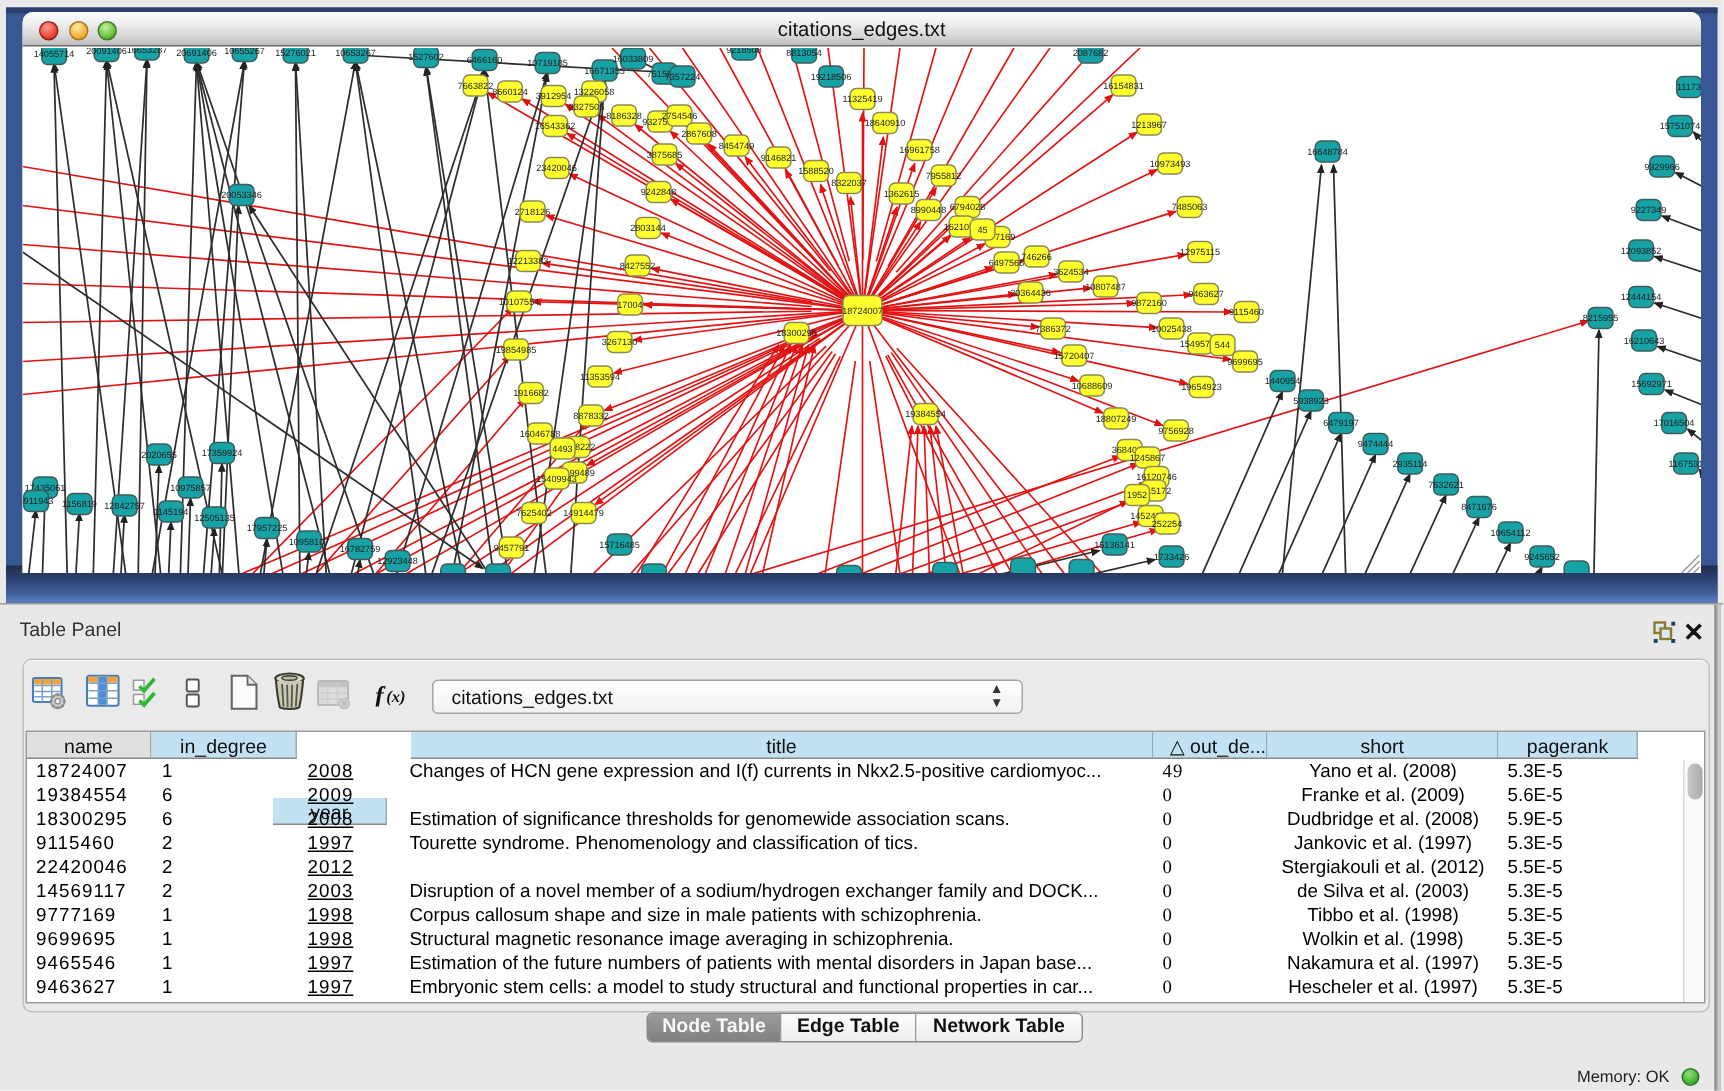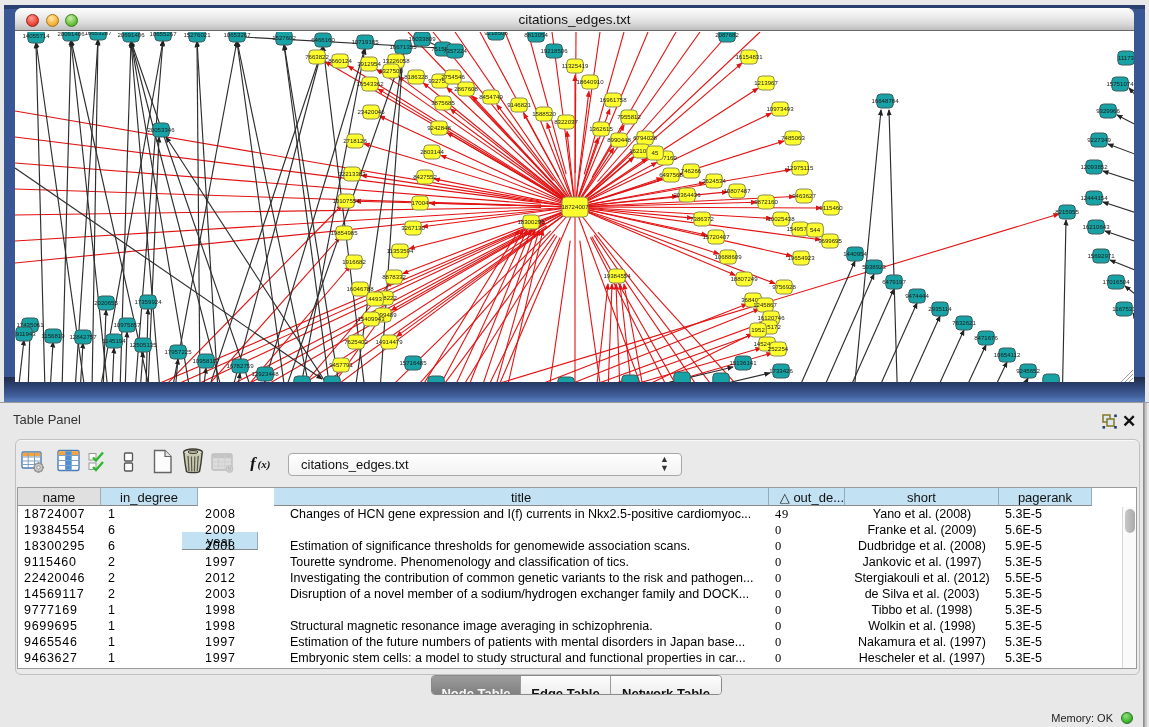--- a/index.html
+++ b/index.html
@@ -29,27 +29,27 @@
 #thead { position:absolute; left:0; top:0; width:1118px; height:18px; font-size:13px; color:#111; }
 .th { position:absolute; top:0; height:18px; text-align:center; padding-top:2px; border-right:1px solid #90aebe; border-bottom:1px solid #888; background:#c2e1f2; }
 #th0 { left:0px; width:83px; background:#e0e0e0; border-right:1px solid #aaa; }
 #th1 { left:83px; width:97px; } #th2 { left:164px; width:76px;margin-top:44px; } #th3 { left:256px; width:495px; }
 #th4 { left:751px; width:76px; text-align:right; padding-left:4px; } #th5 { left:827px; width:154px; } #th6 { left:981px; width:93px; }
 #tbody { position:absolute; left:0; top:19px; width:1104px; }
 .tr { position:relative; height:16px; font-size:12.5px; color:#000; white-space:nowrap; }
 .c { position:absolute; top:0; height:16px; overflow:hidden; }
 .c3, .c5 { text-overflow:ellipsis; }
 .c0, .c1, .c2, .c4 { letter-spacing:0.7px; }
-.c0 { left:6px; width:76px; } .c1 { left:90px; width:88px; } .c2 { left:187px; width:68px; }
-.c3 { left:272px; width:486px; } .c4 { left:757px; width:68px;font-family:Liberation Serif, serif; } .c5 { left:827px; width:154px; text-align:center; }
+.c0 { left:6px; width:76px; } .c1 { left:90px; width:88px; } .c2 { left:187px; width:68px;text-decoration:underline; }
+.c3 { left:255px; width:486px; } .c4 { left:757px; width:68px;font-family:Liberation Serif, serif; } .c5 { left:827px; width:154px; text-align:center; }
 .c6 { left:987px; width:88px; }
 #vscroll { position:absolute; left:1104px; top:19px; width:15px; height:162px; background:#fafafa; border-left:1px solid #d8d8d8; }
 #vthumb { position:absolute; left:2px; top:2px; width:10px; height:24px; background:linear-gradient(90deg,#c8c8c8,#aaaaaa); border-radius:5px; }
 #tabs { position:absolute; left:431px; top:272px; height:20px; border:1px solid #8a8a8a; border-radius:4px; overflow:hidden; font-size:13px; display:flex; }
-.tab { height:20px; padding-top:10px; text-align:center; font-weight:bold; background:linear-gradient(180deg,#fdfdfd,#ececec); color:#111; border-right:1px solid #9a9a9a; }
+.tab { height:20px; padding-top:0; text-align:center; font-weight:bold; background:linear-gradient(180deg,#fdfdfd,#ececec); color:#111; border-right:1px solid #9a9a9a; }
 #tab0 { width:89px; background:linear-gradient(180deg,#9c9c9c,#7d7d7d); color:#f8f8f8; }
 #tab1 { width:90px; } #tab2 { width:110px; border-right:none; }
 #memory { position:absolute; right:36px; top:309px; font-size:11px; color:#222; }
 #memdot { position:absolute; left:1121px; top:309px; width:12px; height:12px; border-radius:50%;
   background:radial-gradient(circle at 40% 30%, #8fe07a, #3eb32e 65%, #2a8a1e); border:1px solid #267326; }
 </style></head>
 <body>
 <div id="bluepanel"></div>
 <div id="blueband"></div>
 <div id="win">
@@ -670,38 +670,38 @@
           <div class="c c2">1997</div>
           <div class="c c3">Tourette syndrome. Phenomenology and classification of tics.</div>
           <div class="c c4">0</div>
           <div class="c c5">Jankovic et al. (1997)</div>
           <div class="c c6">5.3E-5</div>
         </div>
 <div class="tr">
           <div class="c c0">22420046</div>
           <div class="c c1">2</div>
           <div class="c c2">2012</div>
-          <div class="c c3">Investigating the contribution of common genetic variants to the risk and pathogen...</div>
           <div class="c c4">0</div>
           <div class="c c5">Stergiakouli et al. (2012)</div>
           <div class="c c6">5.5E-5</div>
         </div>
 <div class="tr">
           <div class="c c0">14569117</div>
           <div class="c c1">2</div>
           <div class="c c2">2003</div>
           <div class="c c3">Disruption of a novel member of a sodium/hydrogen exchanger family and DOCK...</div>
           <div class="c c4">0</div>
           <div class="c c5">de Silva et al. (2003)</div>
           <div class="c c6">5.3E-5</div>
         </div>
 <div class="tr">
           <div class="c c0">9777169</div>
           <div class="c c1">1</div>
           <div class="c c2">1998</div>
+          <div class="c c3">Corpus callosum shape and size in male patients with schizophrenia.</div>
           <div class="c c4">0</div>
           <div class="c c5">Tibbo et al. (1998)</div>
           <div class="c c6">5.3E-5</div>
         </div>
 <div class="tr">
           <div class="c c0">9699695</div>
           <div class="c c1">1</div>
           <div class="c c2">1998</div>
           <div class="c c3">Structural magnetic resonance image averaging in schizophrenia.</div>
           <div class="c c4">0</div>

